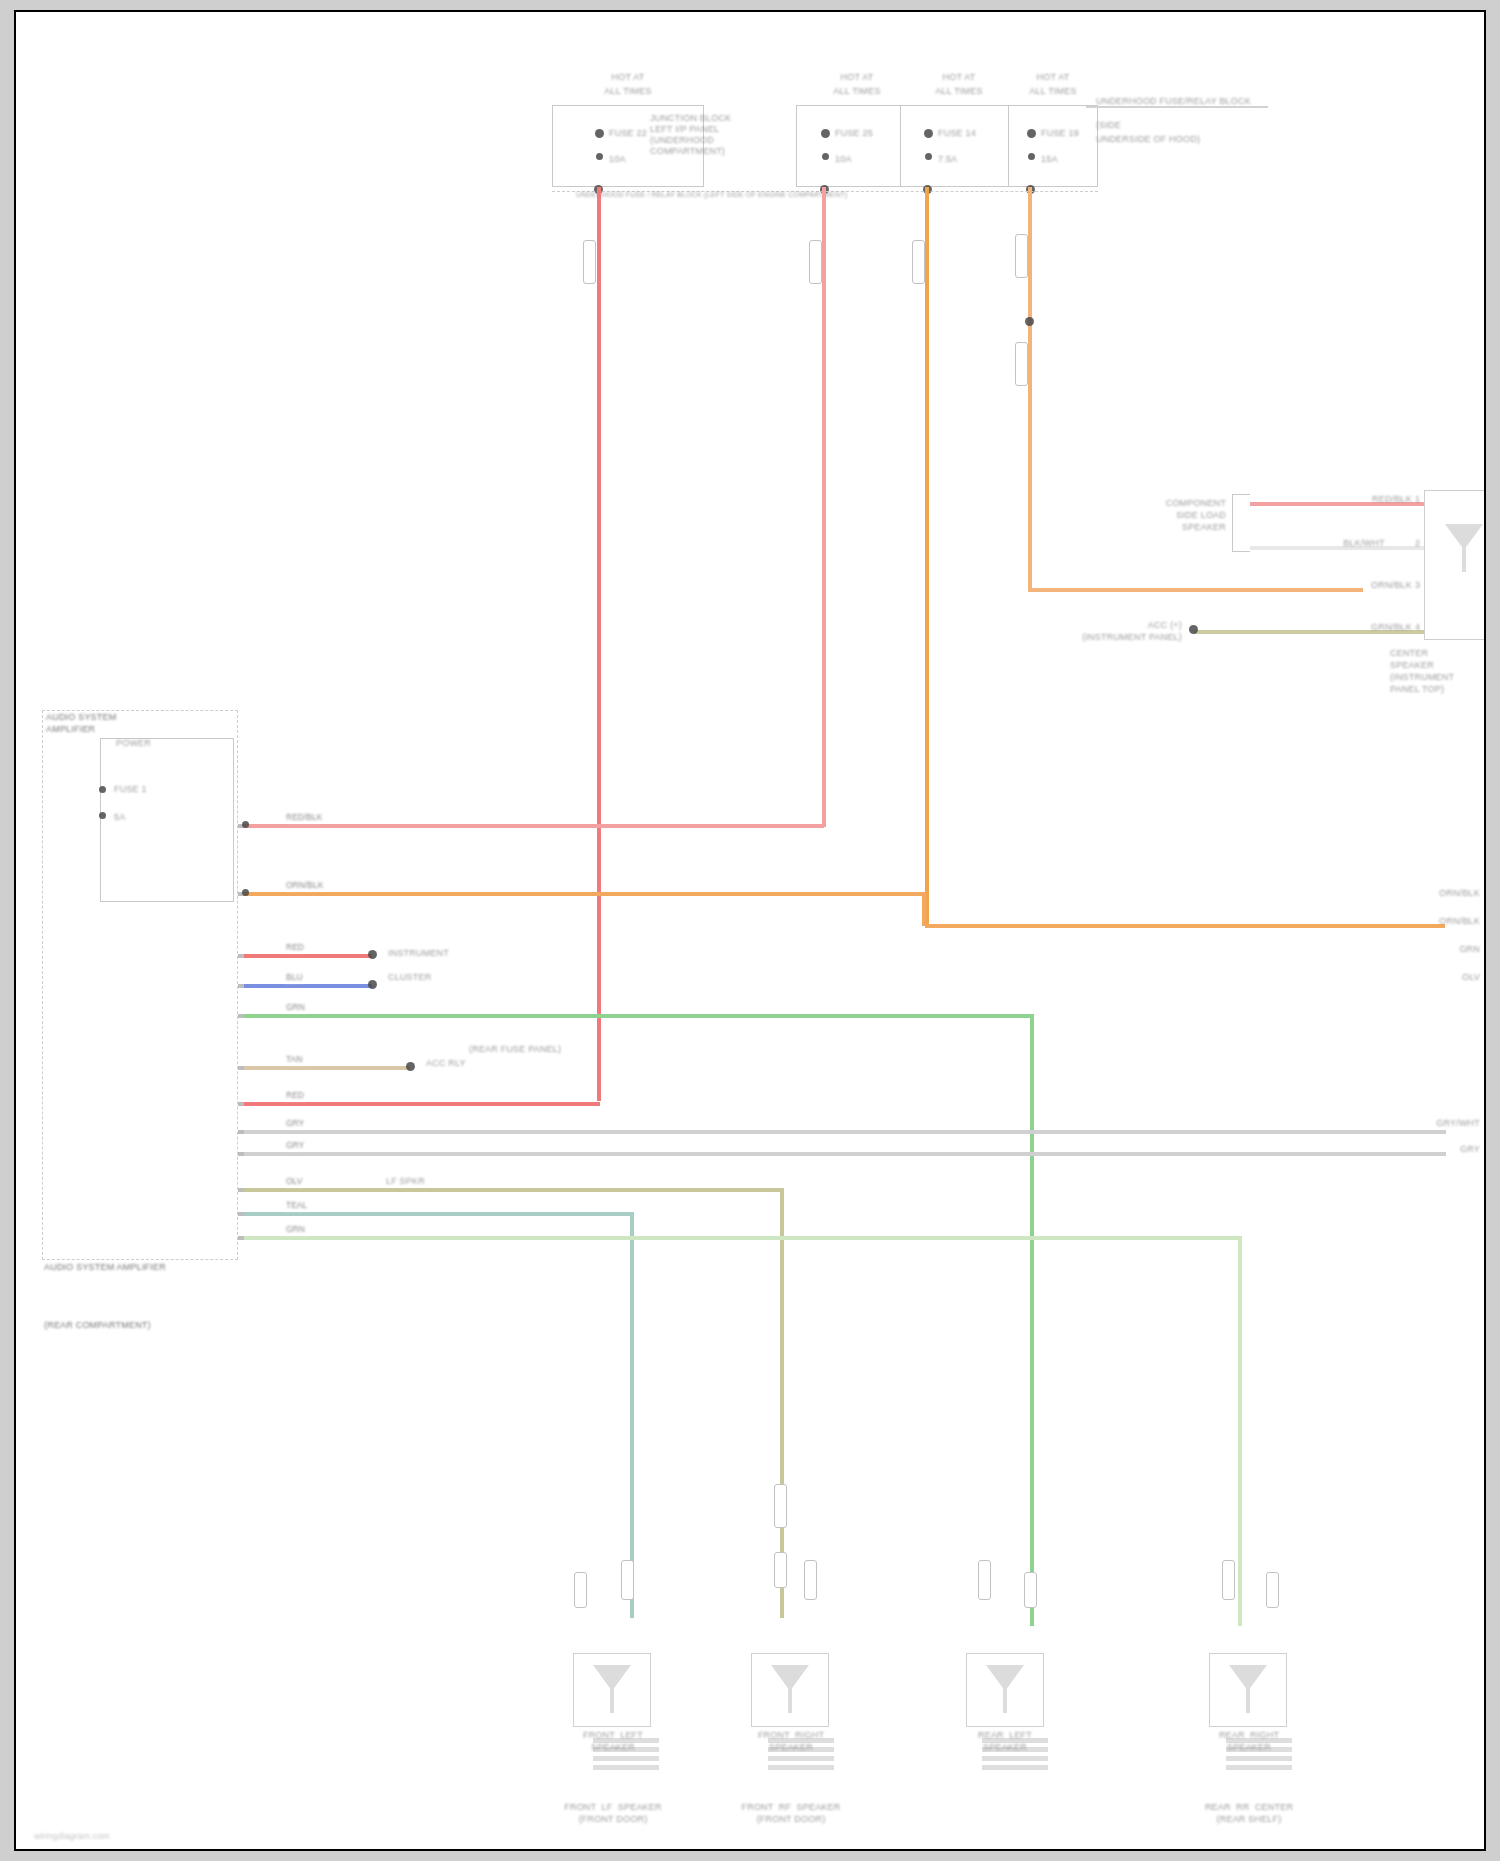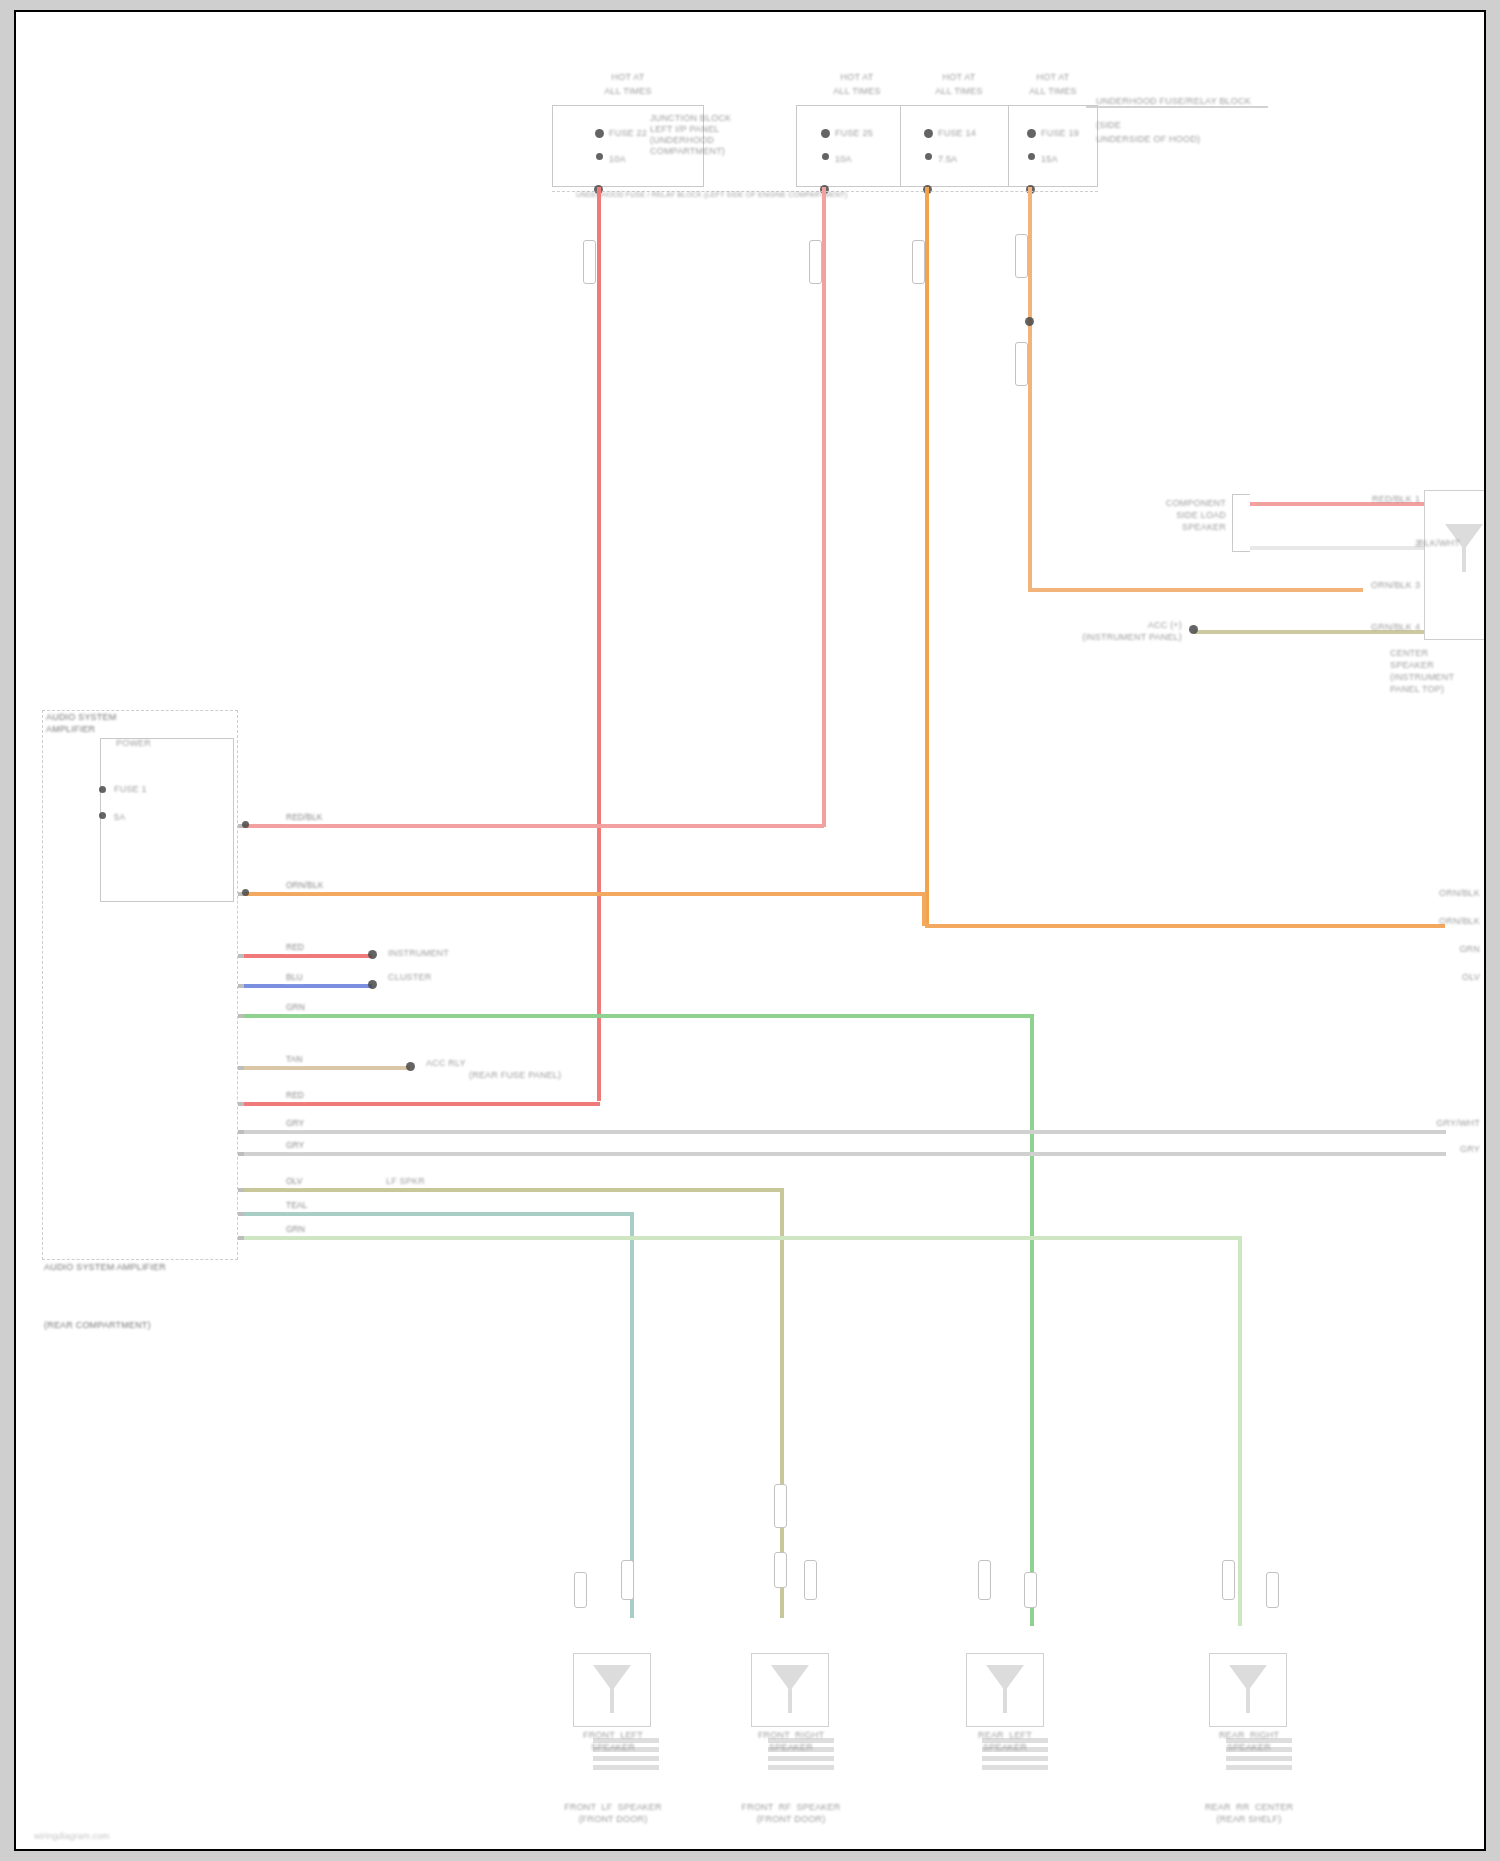--- a/index.html
+++ b/index.html
@@ -215,21 +215,21 @@
     <div class="spk" style="left:1418px;top:500px;width:60px;height:70px;">
       <div class="scone" style="left:30px;"></div>
       <div class="sstem" style="left:30px;"></div>
     </div>
 
     <div class="wire wh" style="left:1232px;top:490px;width:176px;background:#f2a0a0;"></div>
     <div class="lbl r" style="left:1300px;top:482px;width:96px;">RED/BLK</div>
     <div class="lbl" style="left:1399px;top:482px;">1</div>
 
     <div class="wire wh" style="left:1232px;top:534px;width:176px;background:#e8e8e8;"></div>
-    <div class="lbl r" style="left:1348px;top:526px;width:96px;">BLK/WHT</div>
+    <div class="lbl r" style="left:1300px;top:526px;width:96px;text-align:center;">BLK/WHT</div>
     <div class="lbl" style="left:1399px;top:526px;">2</div>
 
     <div class="lbl r" style="left:1300px;top:568px;width:96px;">ORN/BLK</div>
     <div class="lbl" style="left:1399px;top:568px;">3</div>
 
     <div class="wire wh" style="left:1178px;top:618px;width:230px;background:#cdc9a0;"></div>
     <div class="lbl r" style="left:1300px;top:610px;width:96px;">GRN/BLK</div>
     <div class="lbl" style="left:1399px;top:610px;">4</div>
     <div class="dot" style="left:1173px;top:613px;"></div>
     <div class="lbl r" style="left:1030px;top:608px;width:136px;">ACC (+)</div>
@@ -293,21 +293,21 @@
     <div class="dot" style="left:352px;top:968px;"></div>
 
     <div class="wire wh" style="left:228px;top:1002px;width:790px;background:#8fd18f;"></div>
     <div class="wire wv" style="left:1014px;top:1002px;height:612px;background:#8fd18f;"></div>
     <div class="code" style="left:268px;top:990px;">GRN</div>
 
     <div class="wire wh" style="left:228px;top:1054px;width:166px;background:#d9c7a8;"></div>
     <div class="code" style="left:268px;top:1042px;">TAN</div>
     <div class="dot" style="left:390px;top:1050px;"></div>
     <div class="lbl" style="left:410px;top:1046px;">ACC RLY</div>
-    <div class="lbl" style="left:410px;top:1058px;padding-left:43px;">(REAR FUSE PANEL)</div>
+    <div class="lbl" style="left:410px;top:1032px;padding-left:43px;">(REAR FUSE PANEL)</div>
 
     <div class="wire wh" style="left:228px;top:1090px;width:356px;background:#f07a7a;"></div>
     <div class="code" style="left:268px;top:1078px;">RED</div>
 
     <div class="wire wh" style="left:228px;top:1118px;width:1202px;background:#d0d0d0;"></div>
     <div class="code" style="left:268px;top:1106px;">GRY</div>
 
     <div class="wire wh" style="left:228px;top:1140px;width:1202px;background:#d0d0d0;"></div>
     <div class="code" style="left:268px;top:1128px;">GRY</div>
 

